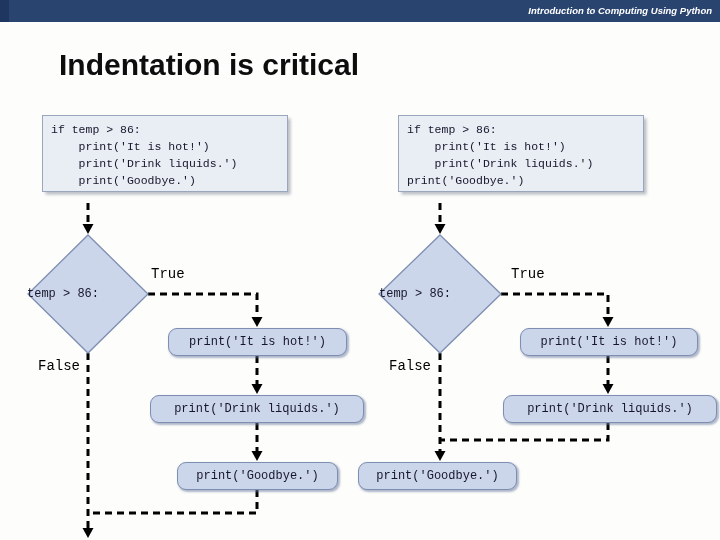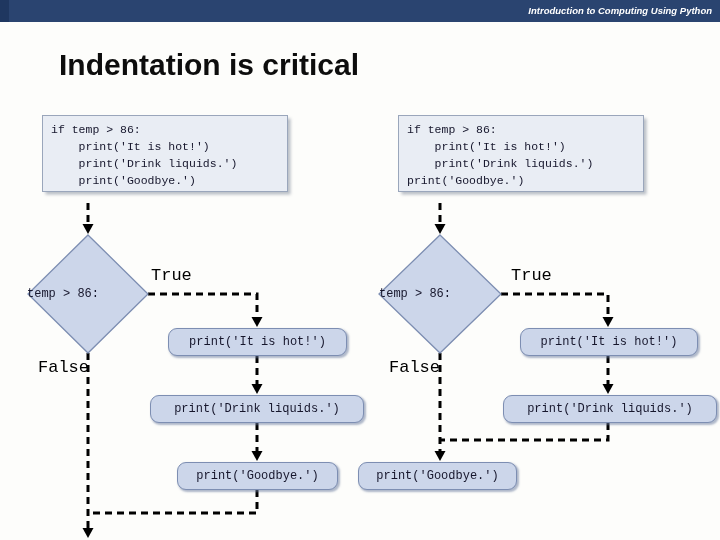--- a/index.html
+++ b/index.html
@@ -45,21 +45,21 @@
     font-size:12px;color:#16162c;white-space:nowrap;
   }
   .diamond-label{
     position:absolute;z-index:2;width:122px;text-align:left;
     font-family:"Liberation Mono","DejaVu Sans Mono",monospace;
     font-size:12px;color:#16162c;white-space:nowrap;
   }
   .branch-label{
     position:absolute;z-index:2;
     font-family:"Liberation Mono","DejaVu Sans Mono",monospace;
-    font-size:17px;color:#000000;white-space:nowrap;
+    font-size:14px;color:#000000;white-space:nowrap;
   }
 </style>
 </head>
 <body>
 
 <div class="slide">
 
   <div class="header-bar">
     <div class="header-accent"></div>
     <span class="course-title">Introduction to Computing Using Python</span>

